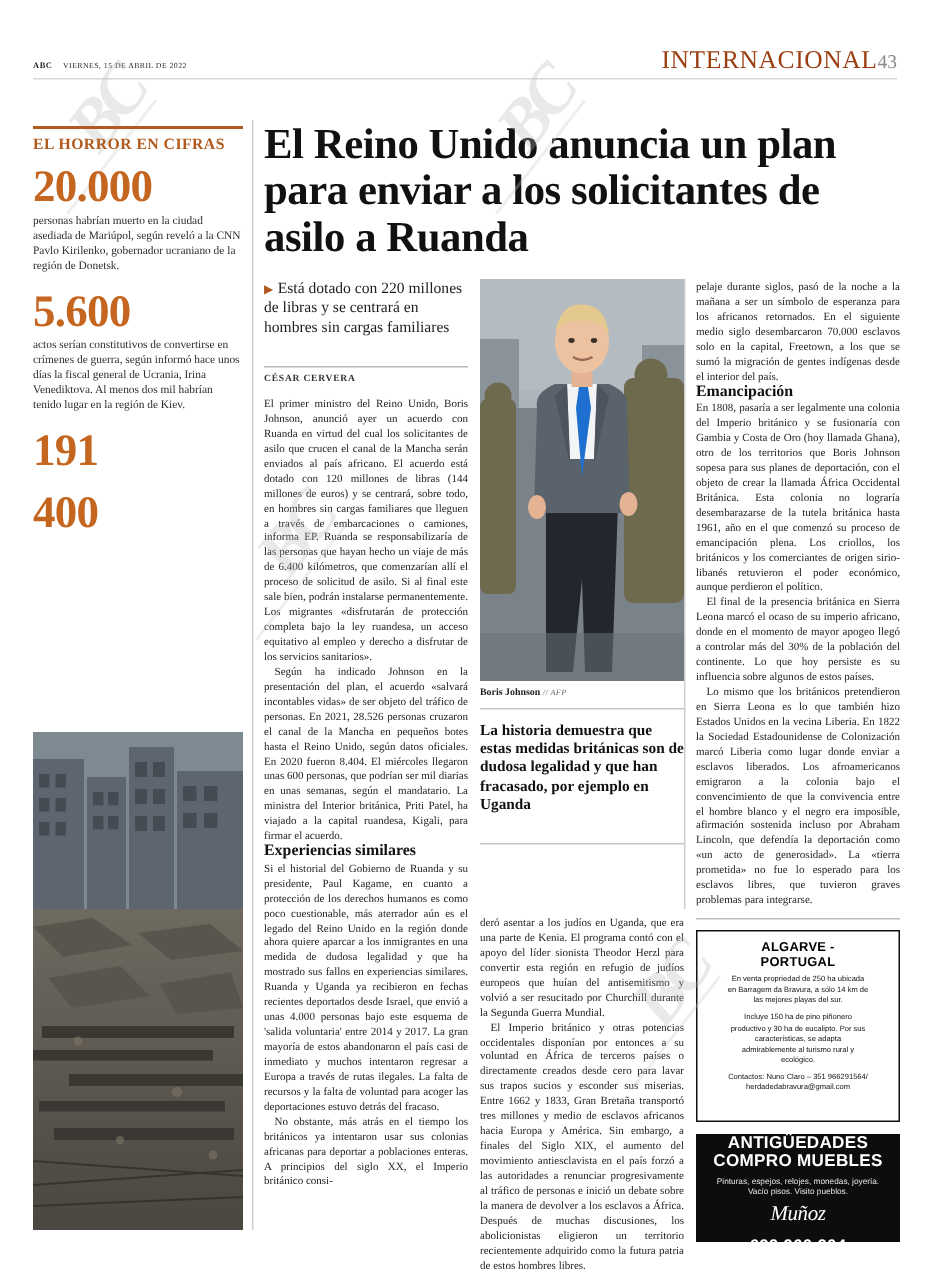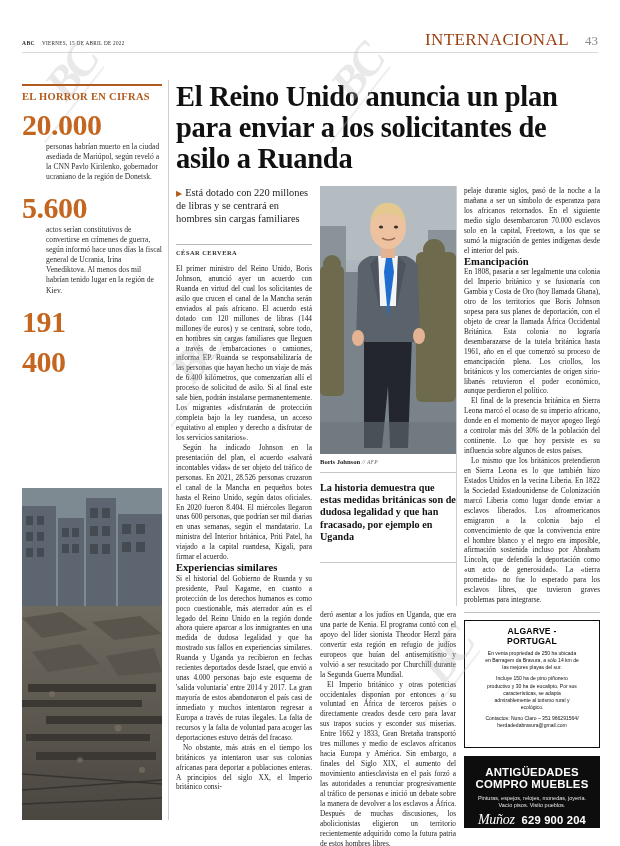--- a/index.html
+++ b/index.html
@@ -25,38 +25,38 @@
   .wm3 { left: 170px; top: 330px; }
   .wm4 { left: 420px; top: 630px; }
 
   
   .masthead { position: absolute; left: 22px; top: 30px; width: 576px;
               display: flex; align-items: baseline; justify-content: space-between; }
   .mh-left { font-size: 5.2px; letter-spacing: .2px; color: #2b2b2b;
              font-family: "Liberation Serif", serif; white-space: nowrap; }
   .mh-left .abc { font-weight: 700; font-size: 5.6px; letter-spacing: .4px; }
   .mh-left .date { margin-left: 7px; letter-spacing: .3px; }
-  .mh-right { display: flex; align-items: baseline; gap: 16px; }
+  .mh-right { display: flex; align-items: baseline; gap: 0; }
   .section-name { font-size: 17px; color: #9b3f12; letter-spacing: .4px;
                   font-family: "Liberation Serif", serif; }
   .page-no { font-size: 13px; color: #8a8a8a; font-family: "Liberation Serif", serif; }
 
   .rule-top { position: absolute; left: 22px; top: 52px; width: 576px;
               height: 1px; background: #d8d8d8; }
 
   
   .sidebar { position: absolute; left: 22px; top: 84px; width: 140px; z-index: 10; }
   .sb-rule { width: 140px; height: 2px; background: #b15a1d; margin-bottom: 5px; }
   .sb-title { font-size: 10.5px; font-weight: 700; color: #b15a1d;
               letter-spacing: .3px; margin-bottom: 9px; font-family: "Liberation Serif", serif; }
   .stat { margin-bottom: 12px; }
   .stat-num { font-size: 30px; font-weight: 700; color: #c4661f; line-height: .96;
               letter-spacing: -.5px; font-family: "Liberation Serif", serif; }
   .stat-txt { font-size: 7.6px; line-height: 1.33; color: #2d2d2d; margin-top: 2px;
-              font-family: "Liberation Serif", serif; margin-left: 24px; }
+              font-family: "Liberation Serif", serif; }
 
   .sb-photo { position: absolute; left: 22px; top: 488px; width: 140px; height: 332px;
               overflow: hidden; background: #8d9aa2; }
 
   
   .vrule { position: absolute; background: #cfcfcf; width: 1px; }
 
   .headline { position: absolute; left: 176px; top: 82px; width: 424px;
               font-size: 28.5px; line-height: 1.08; font-weight: 700;
               letter-spacing: -.3px; color: #111; font-family: "Liberation Serif", serif; }
@@ -106,27 +106,27 @@
   
   .ad-rule { position: absolute; left: 464px; top: 612px; width: 136px;
              height: 1px; background: #bdbdbd; }
   .ad1 { position: absolute; left: 464px; top: 620px; width: 136px; height: 128px;
          border: 1px solid #111; padding: 5px 20px; text-align: center; background: #fff; }
   .ad1-title { font-size: 8.6px; font-weight: 700; letter-spacing: .2px; color: #000;
                font-family: "Liberation Sans", sans-serif; margin-bottom: 4px; }
   .ad1-p { font-size: 5.05px; line-height: 1.42; color: #111; margin-bottom: 4px;
            font-family: "Liberation Sans", sans-serif; }
   .ad2 { position: absolute; left: 464px; top: 756px; width: 136px; height: 72px;
-         background: #0d0d0d; color: #fff; padding: 10px 7px; text-align: center; }
+         background: #0d0d0d; color: #fff; padding: 0 7px; text-align: center; }
   .ad2-title { font-size: 11.4px; font-weight: 700; line-height: 1.08; letter-spacing: .2px;
                font-family: "Liberation Sans", sans-serif; }
   .ad2-sub { font-size: 5.5px; line-height: 1.35; margin-top: 4px; color: #e6e6e6;
              font-family: "Liberation Sans", sans-serif; }
   .ad2-row { display: flex; align-items: center; justify-content: center;
-             gap: 7px; margin-top: 3px; }
+             gap: 7px; margin-top: 3px; flex-direction: column; }
   .ad2-brand { font-size: 14px; font-style: italic; font-family: "Liberation Serif", serif;
                letter-spacing: -.3px; }
   .ad2-phone { font-size: 11.2px; font-weight: 700; letter-spacing: .2px;
                font-family: "Liberation Sans", sans-serif; }
 </style>
 </head>
 <body>
 
 <div class="page">
 

